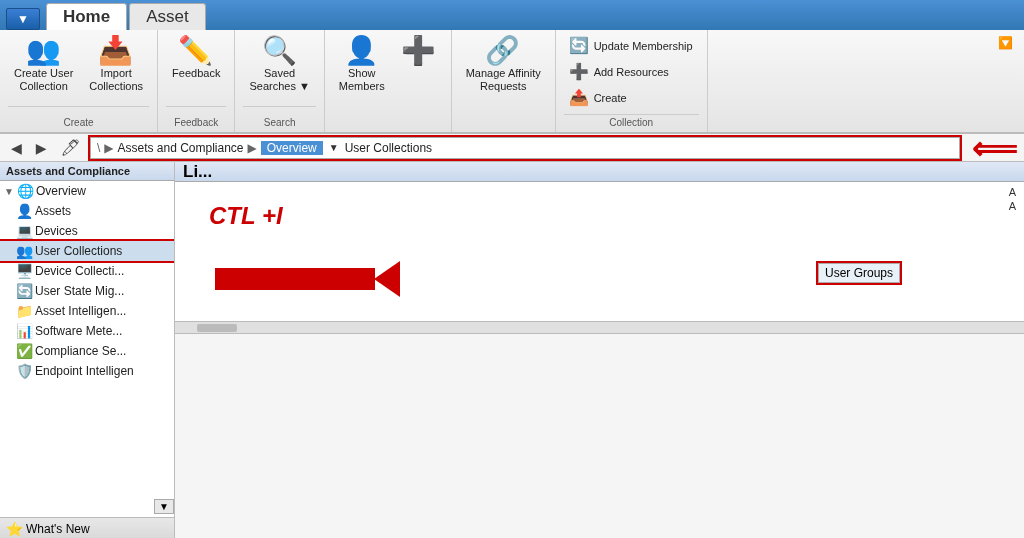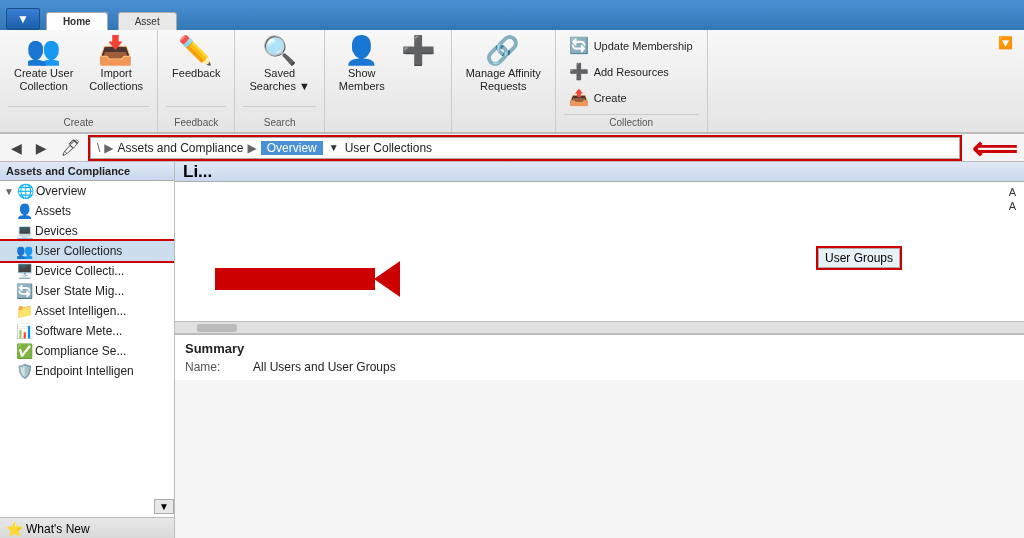--- a/index.html
+++ b/index.html
@@ -3,23 +3,23 @@
   <meta charset="utf-8">
   <style>
     * { box-sizing: border-box; margin: 0; padding: 0; }
     body { font-family: 'Segoe UI', Tahoma, Geneva, Verdana, sans-serif; font-size: 12px; background: #f0f0f0; overflow: hidden; }
     .tab {
       padding: 3px 16px;
       background: #e8e8e8;
       border: 1px solid #aaa;
       border-bottom: none;
       cursor: pointer;
-      font-size: 10px;
+      font-size: 17px;
       color: #333;
-      margin-right: 10px;
+      margin-right: 2px;
       border-radius: 3px 3px 0 0;
     }
     .tab.active {
       background: #fff;
       font-weight: 600;
     }
     .tab-bar {
       display: flex;
       align-items: flex-end;
       background: linear-gradient(to bottom, #4a90d4, #3278b5);
@@ -412,43 +412,37 @@
   <div class="right-panel">
 
     <div style="position:relative;height:160px;background:white;border-bottom:1px solid #bbb;overflow:hidden;">
 
       <div style="background:linear-gradient(to bottom,#e0e8f5,#c8d8ed);height:20px;display:flex;align-items:center;padding:0 8px;font-size:17px;font-weight:bold;border-bottom:1px solid #aaa;">
         <span>Li...</span>
       </div>
 
       <div style="display:flex;align-items:flex-start;padding:4px;">
 
+        <div style="color:#cc0000;font-size:24px;font-style:italic;font-weight:bold;padding:16px 30px;">CTL +I</div>
 
         <div style="position:absolute;right:8px;top:24px;display:flex;flex-direction:column;gap:2px;">
           <span style="font-size:11px;color:#333;">A</span>
           <span style="font-size:11px;color:#333;">A</span>
         </div>
       </div>
 
       <div style="position:absolute;bottom:24px;left:40px;display:flex;align-items:center;gap:0;">
 
         <div style="height:22px;background:#cc0000;width:160px;display:flex;align-items:center;"></div>
         <div style="width:0;height:0;border-top:18px solid transparent;border-bottom:18px solid transparent;border-right:26px solid #cc0000;margin-left:-1px;"></div>
       </div>
 
-      <div style="position:absolute;bottom:51px;right:120px;">
+      <div style="position:absolute;bottom:36px;right:120px;">
         <span class="user-groups-bar">User Groups</span>
       </div>
     </div>
 
     <div style="height:12px;background:#e0e0e0;border-bottom:1px solid #bbb;display:flex;align-items:center;padding:0 2px;">
       <div style="width:40px;height:8px;background:#bbb;border-radius:2px;margin-left:20px;"></div>
     </div>
 
-    <div style="background:white;padding:6px 10px;border-top:1px solid #bbb;">
-      <div class="summary-title">Summary</div>
-      <div class="summary-row">
-        <span class="summary-label">Name:</span>
-        <span class="summary-value">All Users and User Groups</span>
-      </div>
-    </div>
   </div>
 </div>
 
 </body></html>

